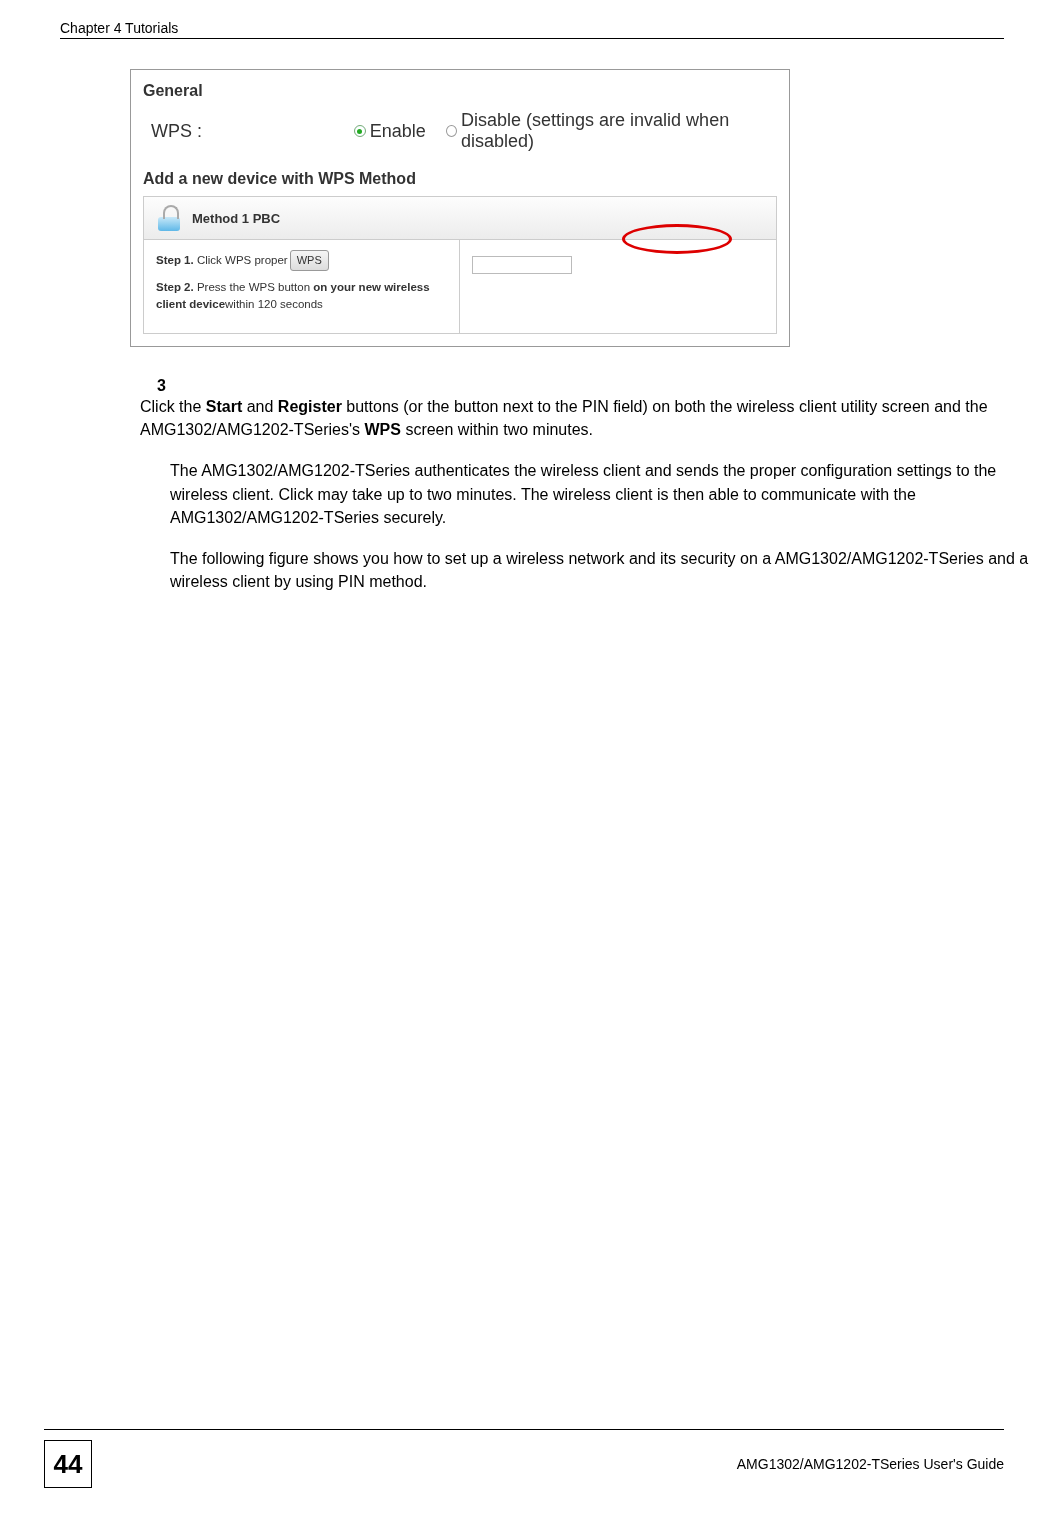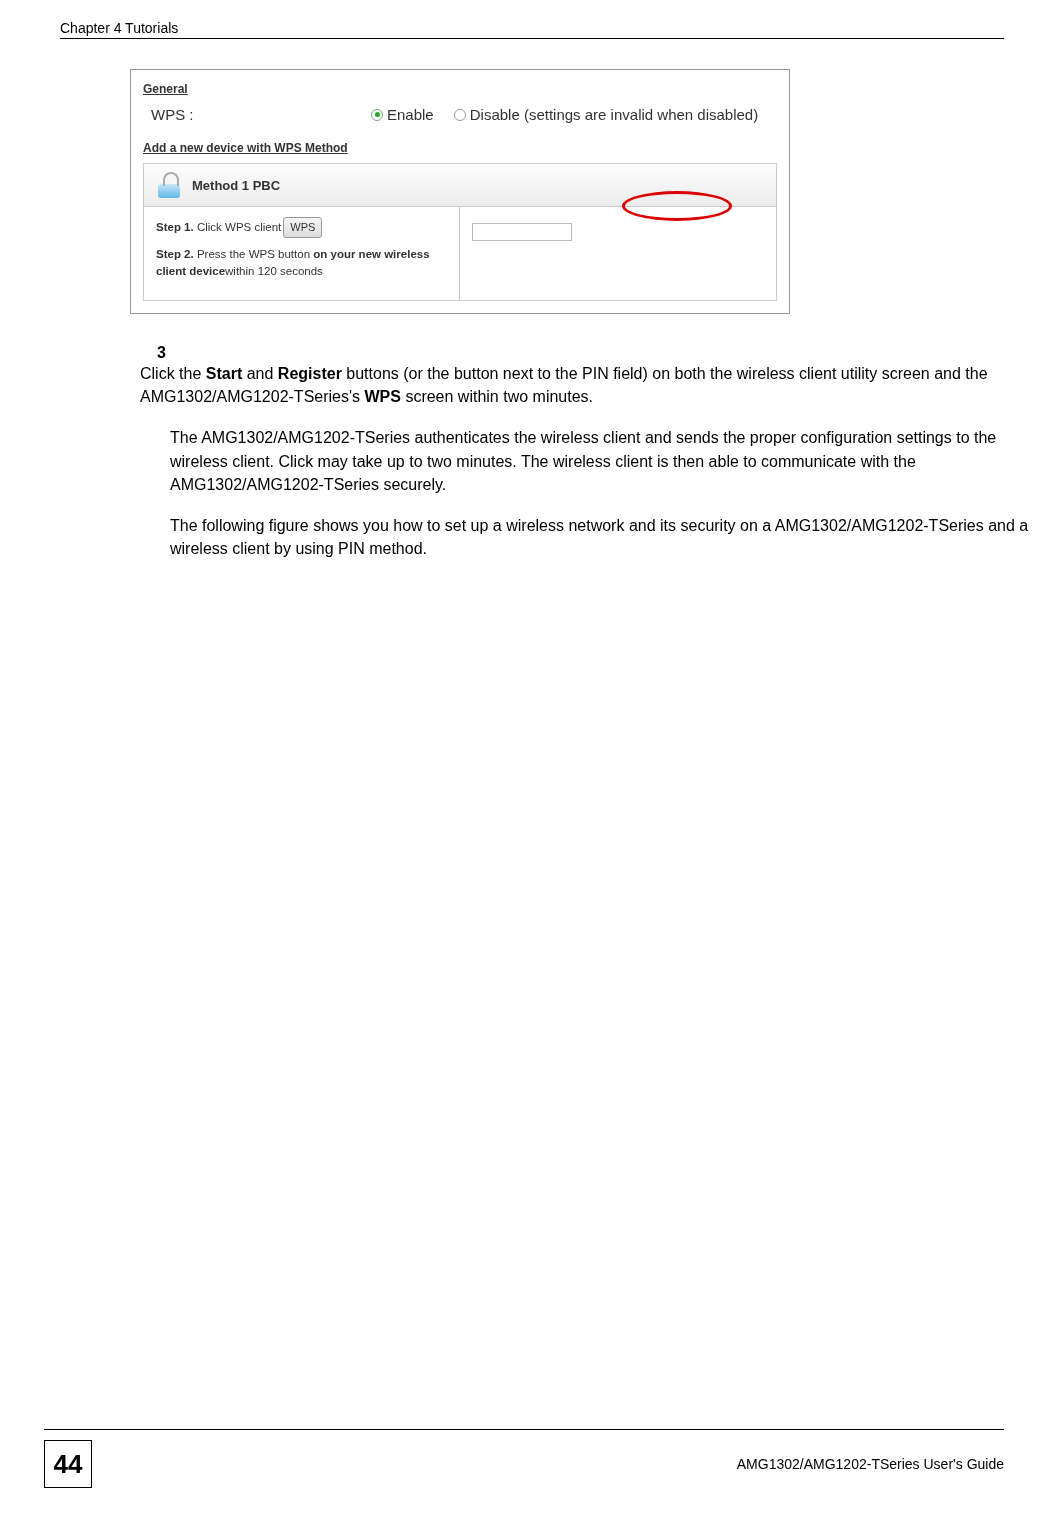--- a/index.html
+++ b/index.html
@@ -27,28 +27,27 @@
       border: 1px solid #999;
       background: #fff;
       padding: 8px 0 8px 0;
       font-family: Arial, Helvetica, sans-serif;
       font-size: 12px;
       color: #333;
     }
     .sect-label {
       font-weight: bold;
       padding: 4px 12px 4px 12px;
-      font-size: 12px;
-      text-decoration: underline;
+      font-size: 16px;
     }
     .wps-row {
       display: flex;
-      align-items: flex-end;
+      align-items: center;
       padding: 6px 12px 14px 20px;
-      font-size: 15px;
+      font-size: 18px;
     }
     .wps-row .wps-key { width: 200px; }
     .radio-wrap { margin-left: 20px; display: flex; align-items: center; gap: 4px; }
     .radio {
       width: 12px; height: 12px; border-radius: 50%;
       border: 1px solid #7a7; display: inline-flex; align-items: center; justify-content: center;
       background: radial-gradient(circle, #fff 50%, #dff 100%);
     }
     .radio.selected::after {
       content: ''; width: 5px; height: 5px; background: #2a2; border-radius: 50%;
@@ -198,21 +197,21 @@
   <div class="methods-box">
     <div class="methods-head-row">
       <div class="mh-cell">
         <span class="lock-blue"></span>
         <span>Method 1 PBC</span>
       </div>
     </div>
     <div class="methods-body-row">
       <div>
         <div>
-          <span class="step-label">Step 1.</span><span> Click WPS client</span><span class="wps-btn">WPS</span>
+          <span class="step-label">Step 1.</span><span> Click WPS proper</span><span class="wps-btn">WPS</span>
         </div>
         <div style="margin-top:8px;">
           <span class="step-label">Step 2.</span><span> Press the WPS button </span><b>on your new wireless client device</b><span>within 120 seconds</span>
         </div>
       </div>
       <div class="pin-cell">
         <div class="red-ring"></div>
         <span class="pin-input"></span>
       </div>
     </div>

